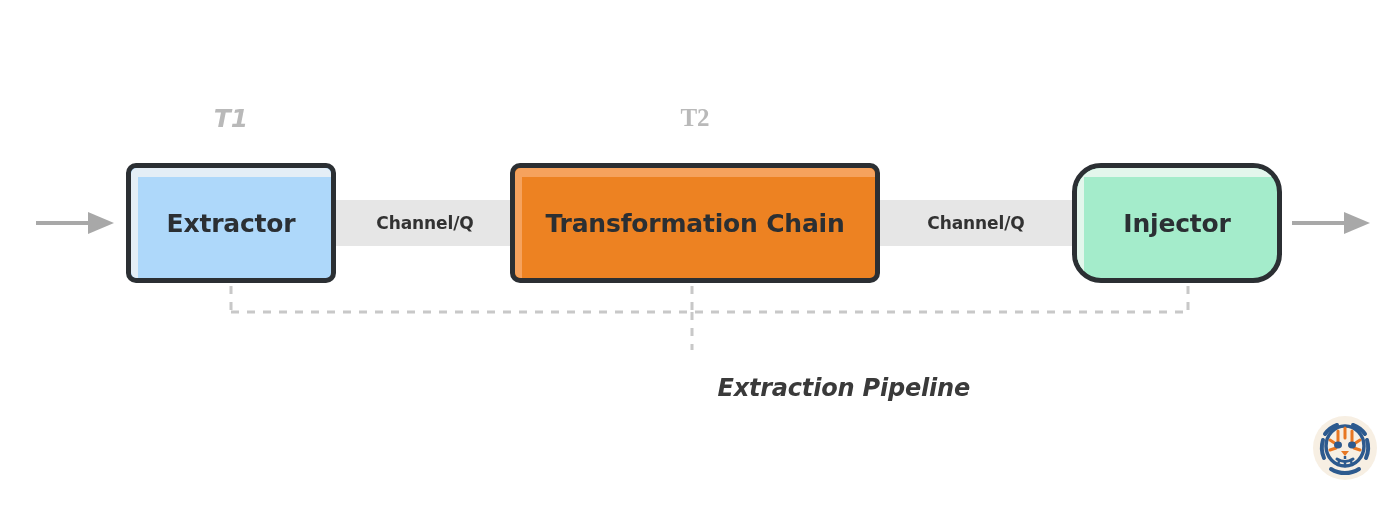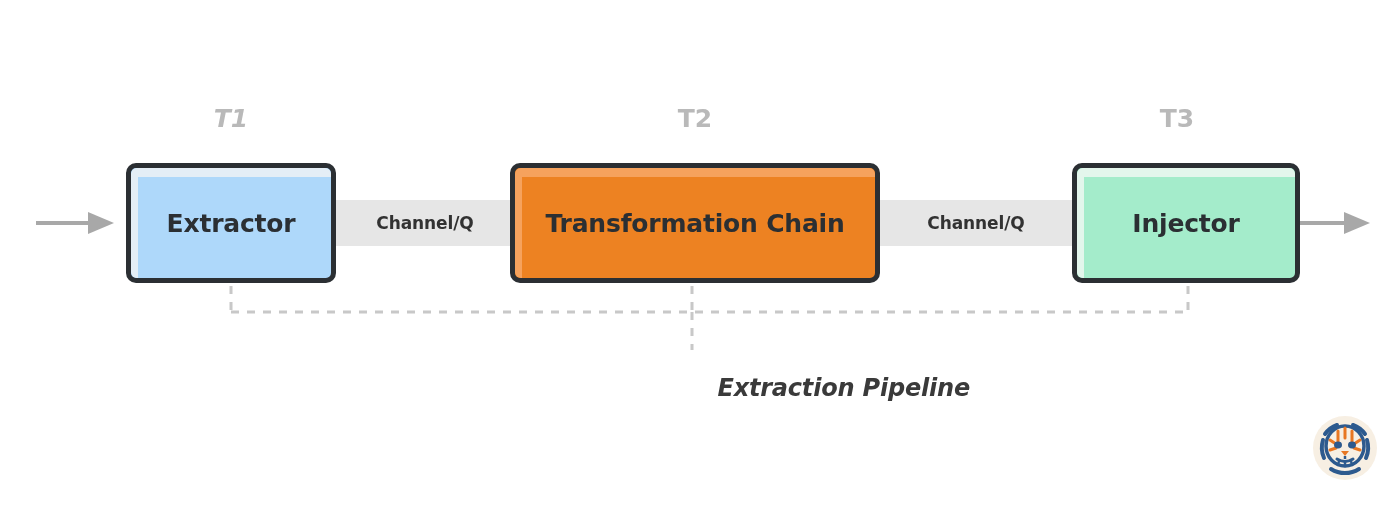--- a/index.html
+++ b/index.html
@@ -92,42 +92,43 @@
     background: #ed8222;
   }
   #stage-box-2 .stage-inner-highlight {
     border-top: 9px solid #f6a25d;
     border-left: 7px solid #f6a25d;
     border-radius: 6px;
   }
 
   #stage-box-3 {
     left: 1072px;
-    width: 228px;
+    width: 210px;
     background: #a4eccb;
+    border-radius: 29px;
   }
   #stage-box-3 .stage-inner-highlight {
     border-top: 9px solid #e3f6ec;
     border-left: 7px solid #e3f6ec;
     border-radius: 6px;
   }
 
   
   .tier-label {
     position: absolute;
     top: 104px;
     font-size: 25px;
     font-weight: 700;
     color: #b9b9b9;
     text-align: center;
     z-index: 2;
     white-space: nowrap;
   }
   #tier-label-1 { left: 126px; width: 210px; font-style: italic; }
-  #tier-label-2 { left: 510px; width: 370px; }
+  #tier-label-2 { left: 510px; width: 370px; font-family: Liberation Serif, serif; }
   #tier-label-3 { left: 1072px; width: 210px; }
 
   
   #bracket-svg {
     position: absolute;
     left: 0; top: 0;
     width: 1400px;
     height: 506px;
     z-index: 2;
     pointer-events: none;
@@ -189,21 +190,20 @@
 
   <div class="channel-band" id="channel-band-1">
     <span class="channel-label">Channel/Q</span>
   </div>
   <div class="channel-band" id="channel-band-2">
     <span class="channel-label">Channel/Q</span>
   </div>
 
   <div class="tier-label" id="tier-label-1">T1</div>
   <div class="tier-label" id="tier-label-2">T2</div>
-  <div class="tier-label" id="tier-label-3">T3</div>
 
   <div class="stage-box" id="stage-box-1">
     <span class="stage-inner-highlight"></span>
     <span class="stage-label">Extractor</span>
   </div>
 
   <div class="stage-box" id="stage-box-2">
     <span class="stage-inner-highlight"></span>
     <span class="stage-label">Transformation Chain</span>
   </div>

